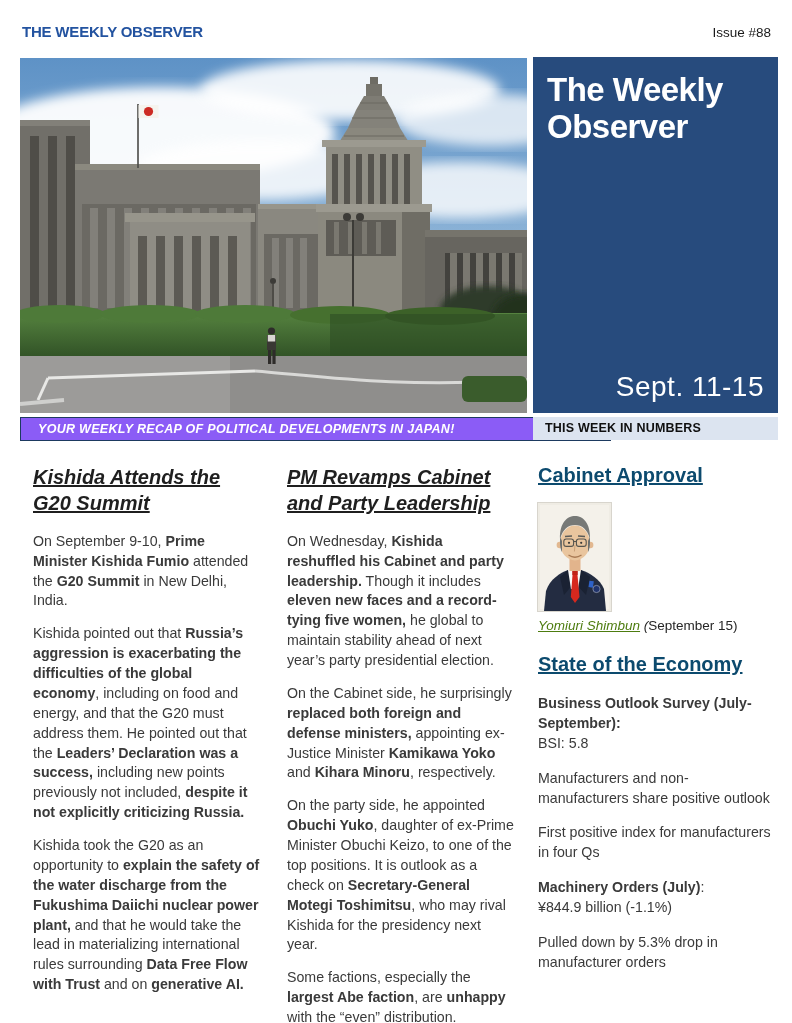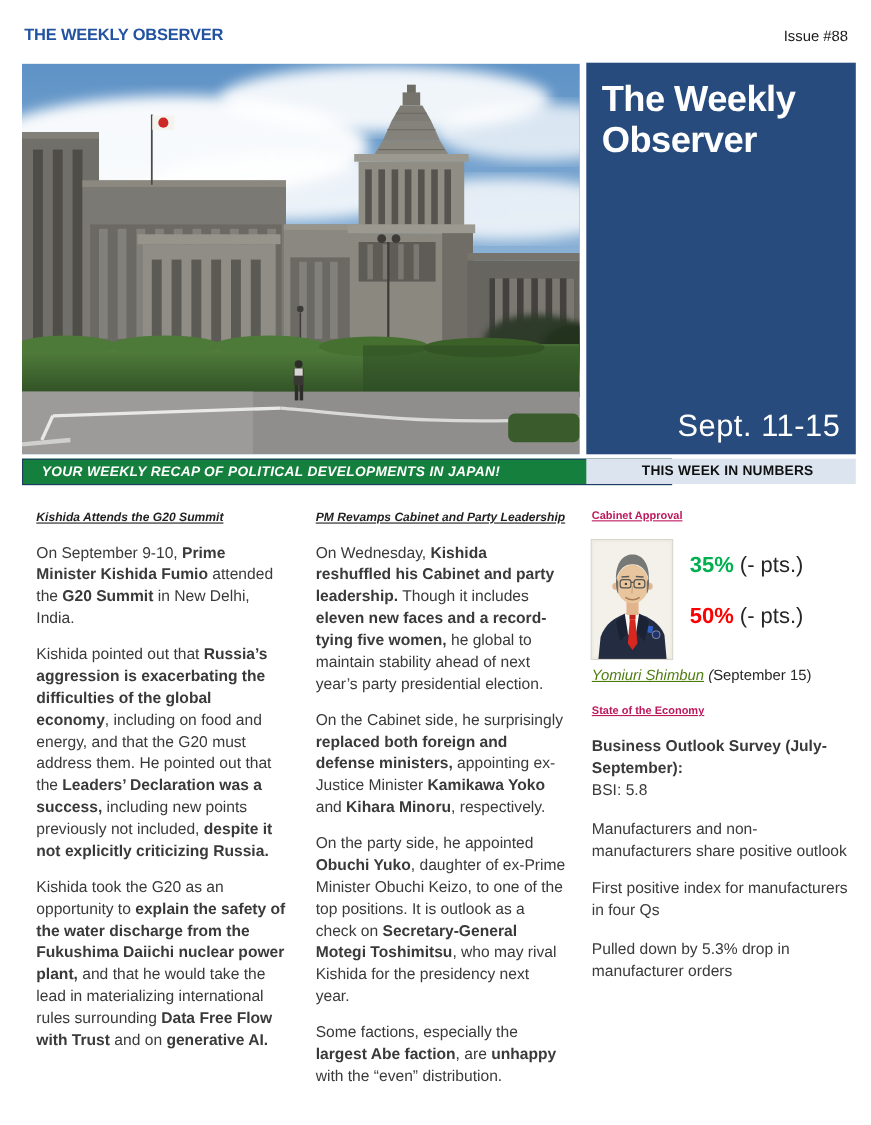--- a/index.html
+++ b/index.html
@@ -33,52 +33,52 @@
     position: absolute; left: 14px; top: 14px; width: 214px;
     color: #ffffff; font-size: 33px; font-weight: 700;
     line-height: 1.13; letter-spacing: -0.5px;
   }
   .panel-date {
     position: absolute; right: 14px; bottom: 10px;
     color: #ffffff; font-size: 28px; font-weight: 400; letter-spacing: 0.5px;
   }
   .tagline {
     position: absolute; left: 20px; top: 417px;
-    width: 591px; height: 24px; background: #15803d;
+    width: 591px; height: 24px; background: #8b5cf6;
     border: 1px solid #1d3a60; box-sizing: border-box;
   }
   .tagline span {
     display: block; padding-left: 17px; line-height: 22px;
     color: #ffffff; font-size: 12.5px; font-weight: 700; font-style: italic;
     letter-spacing: 0.3px;
   }
   .numbers-bar {
     position: absolute; left: 533px; top: 417px;
-    width: 245px; height: 23px; background: #DCE4F0; text-align: center;
+    width: 245px; height: 23px; background: #DCE4F0;
   }
   .numbers-bar span {
     display: block; padding-left: 12px; line-height: 23px;
     color: #101010; font-size: 12.5px; font-weight: 700; letter-spacing: 0.2px;
   }
   .col { position: absolute; top: 464px; }
   .col1 { left: 33px;  width: 228px; }
   .col2 { left: 287px; width: 228px; }
   .col3 { left: 538px; width: 240px; }
   .article-heading {
-    font-size: 11px; font-weight: 700; font-style: italic;
+    font-size: 20px; font-weight: 700; font-style: italic;
     text-decoration: underline; color: #1f1f1f;
     line-height: 1.32; margin-bottom: 15px;
   }
   .para {
     font-size: 14.2px; line-height: 1.4; color: #3a3a3a;
     margin-bottom: 13px; white-space: pre-line;
   }
   .side-heading {
-    font-size: 10px; font-weight: 700; text-decoration: underline;
-    color: #be185d; margin-bottom: 16px;
+    font-size: 20px; font-weight: 700; text-decoration: underline;
+    color: #0c4a6e; margin-bottom: 16px;
   }
   .approval-block { display: flex; align-items: flex-start; }
   .portrait {
     width: 73px; height: 108px; flex: 0 0 auto;
     outline: 1px solid #d8d5cd; background: #efece4;
   }
   .portrait svg { display: block; }
   .stats { margin-left: 16px; padding-top: 12px; }
   .stat { font-size: 20px; color: #262626; margin-bottom: 23px; }
   .source { margin-top: 7px; font-size: 13.5px; color: #262626; margin-bottom: 20px; }
@@ -316,31 +316,29 @@
           <circle cx="31" cy="39.8" r="1.1" fill="#3A3A38"></circle>
           <circle cx="43.2" cy="39.8" r="1.1" fill="#3A3A38"></circle>
 
           <path d="M37,42 L36.4,48.5" stroke="#C9A078" stroke-width="1" fill="none"></path>
           <path d="M30.5,52 Q37,56.5 43.5,52" stroke="#A97B54" stroke-width="1.3" fill="none"></path>
 
           <rect x="51" y="78" width="4.4" height="6.4" fill="#2E62C9" transform="rotate(8 53 81)"></rect>
           <circle cx="58.5" cy="86" r="3.6" fill="#20336B" stroke="#9FA8BC" stroke-width="0.7"></circle>
         </svg>
       </div>
-      <div class="stats">
-        <div class="stat"><span style="font-weight: 700; color: rgb(0, 176, 80);">35%</span><span> (- pts.)</span></div>
-        <div class="stat"><span style="font-weight: 700; color: rgb(255, 0, 0);">50%</span><span> (- pts.)</span></div>
-      </div>
     </div>
 
     <div class="source">
       <span class="source-link">Yomiuri Shimbun</span><span><span style="font-style: italic;"> (</span><span>September 15)</span></span>
     </div>
 
     <div class="side-heading economy-heading">State of the Economy</div>
     <div class="para"><span style="font-weight: 700;">Business Outlook Survey (July-September):</span><span>
 BSI: 5.8</span></div>
     <div class="para"><span>Manufacturers and non-manufacturers share positive outlook</span></div>
     <div class="para"><span>First positive index for manufacturers in four Qs</span></div>
+    <div class="para"><span style="font-weight: 700;">Machinery Orders (July)</span><span>:
+¥844.9 billion (-1.1%)</span></div>
     <div class="para"><span>Pulled down by 5.3% drop in manufacturer orders</span></div>
   </div>
 
 </div>
 
 </body></html>

